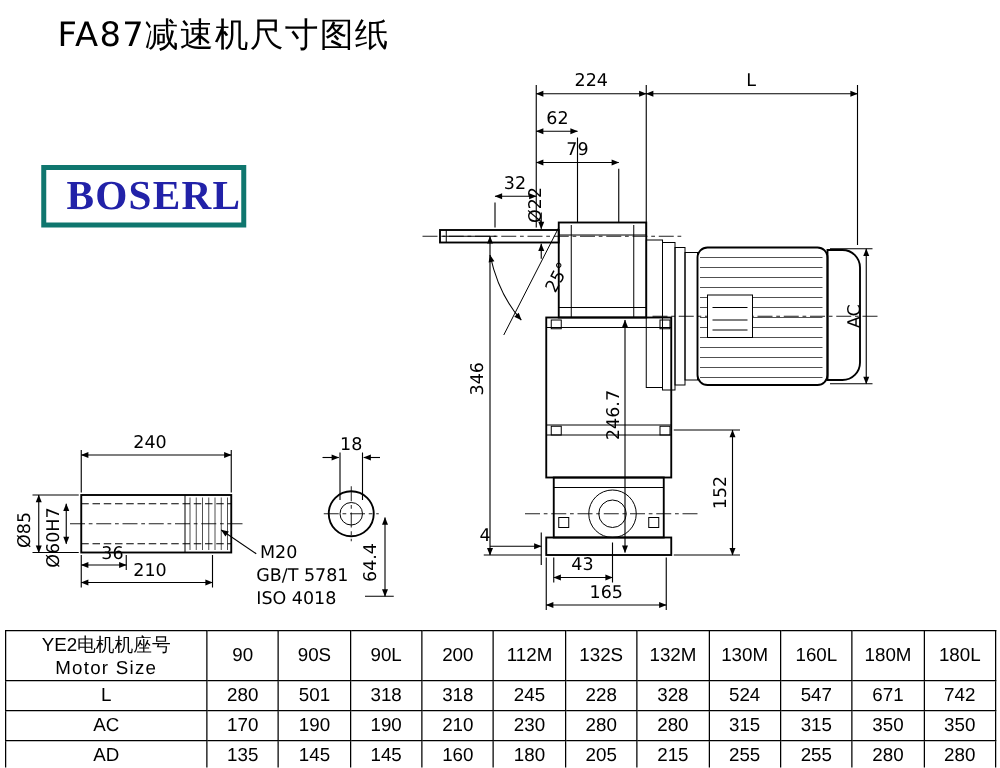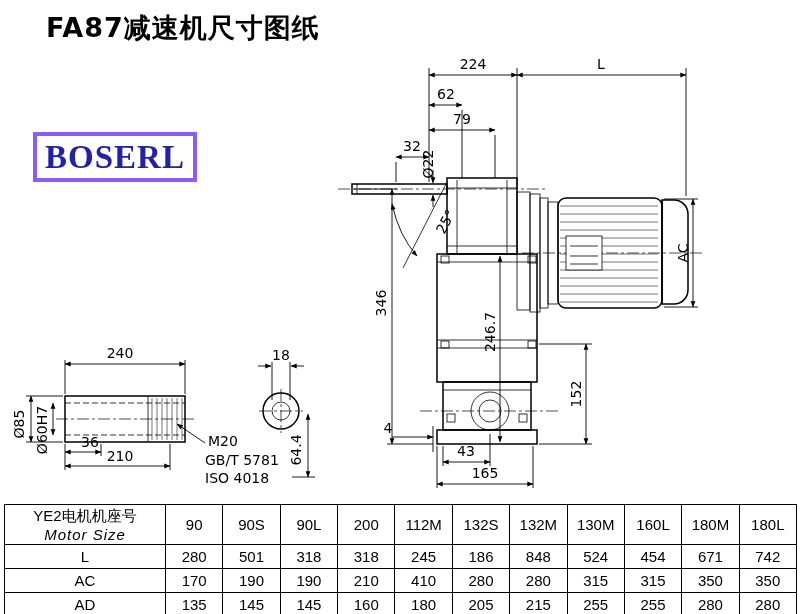--- a/index.html
+++ b/index.html
@@ -3,26 +3,26 @@
 <meta charset="utf-8">
 <style>
   * { margin:0; padding:0; box-sizing:border-box; }
   html,body { width:800px; height:614px; }
   body {
     position:relative; background:#fff; overflow:hidden;
     font-family:"DejaVu Sans", "Liberation Sans", sans-serif; color:#000;
   }
   .title {
     position:absolute; left:46px; top:10px;
-    font-size:27px; font-weight:bold; letter-spacing:1px;
+    font-size:27px; font-weight:normal; letter-spacing:1px;
   }
   .logo {
     position:absolute; left:33px; top:132px; width:164px; height:50px;
-    border:4px solid #8b5cf6; background:#fff;
-    display:flex; align-items:center; justify-content:center;
+    border:4px solid #0f766e; background:#fff;
+    display:flex; align-items:center; justify-content:flex-end;
   }
   .logo span {
     font-family:"Liberation Serif", serif; font-weight:bold;
     font-size:33px; color:#2222a8; letter-spacing:1px;
   }
   svg.drawing { position:absolute; left:0; top:0; }
   svg .outline { fill:none; stroke:#000; stroke-width:1.5; }
   svg .thin    { fill:none; stroke:#000; stroke-width:0.8; }
   svg .fin     { fill:none; stroke:#000; stroke-width:0.55; }
   svg .dim     { fill:none; stroke:#000; stroke-width:0.9; }
@@ -31,21 +31,21 @@
   svg .white   { fill:#fff; stroke:#000; stroke-width:0.8; }
   svg text.d   { font-family:"DejaVu Sans", sans-serif; font-size:14px; fill:#000; }
   .tablewrap { position:absolute; left:4px; top:504px; width:793px; }
   table { width:100%; border-collapse:collapse; table-layout:fixed; }
   th, td {
     border:1px solid #000; text-align:center; vertical-align:middle;
     font-size:15px; font-weight:normal; padding:0; height:24px;
     font-family:"Liberation Sans", sans-serif;
   }
   th.sizehead { height:40px; }
-  .hdr-en { letter-spacing:1px;font-style:italic; }
+  .hdr-en { letter-spacing:1px; }
   col.first { width:161px; }
 </style>
 </head>
 <body>
 
 <div class="title">FA87减速机尺寸图纸</div>
 
 <div class="logo">
   <span>BOSERL</span>
 </div>
@@ -268,34 +268,34 @@
         <th>180M</th>
         <th>180L</th>
       </tr>
       <tr>
         <td>L</td>
         <td>280</td>
         <td>501</td>
         <td>318</td>
         <td>318</td>
         <td>245</td>
-        <td>186</td>
-        <td>848</td>
+        <td>228</td>
+        <td>328</td>
         <td>524</td>
-        <td>454</td>
+        <td>547</td>
         <td>671</td>
         <td>742</td>
       </tr>
       <tr>
         <td>AC</td>
         <td>170</td>
         <td>190</td>
         <td>190</td>
         <td>210</td>
-        <td>410</td>
+        <td>230</td>
         <td>280</td>
         <td>280</td>
         <td>315</td>
         <td>315</td>
         <td>350</td>
         <td>350</td>
       </tr>
       <tr>
         <td>AD</td>
         <td>135</td>

